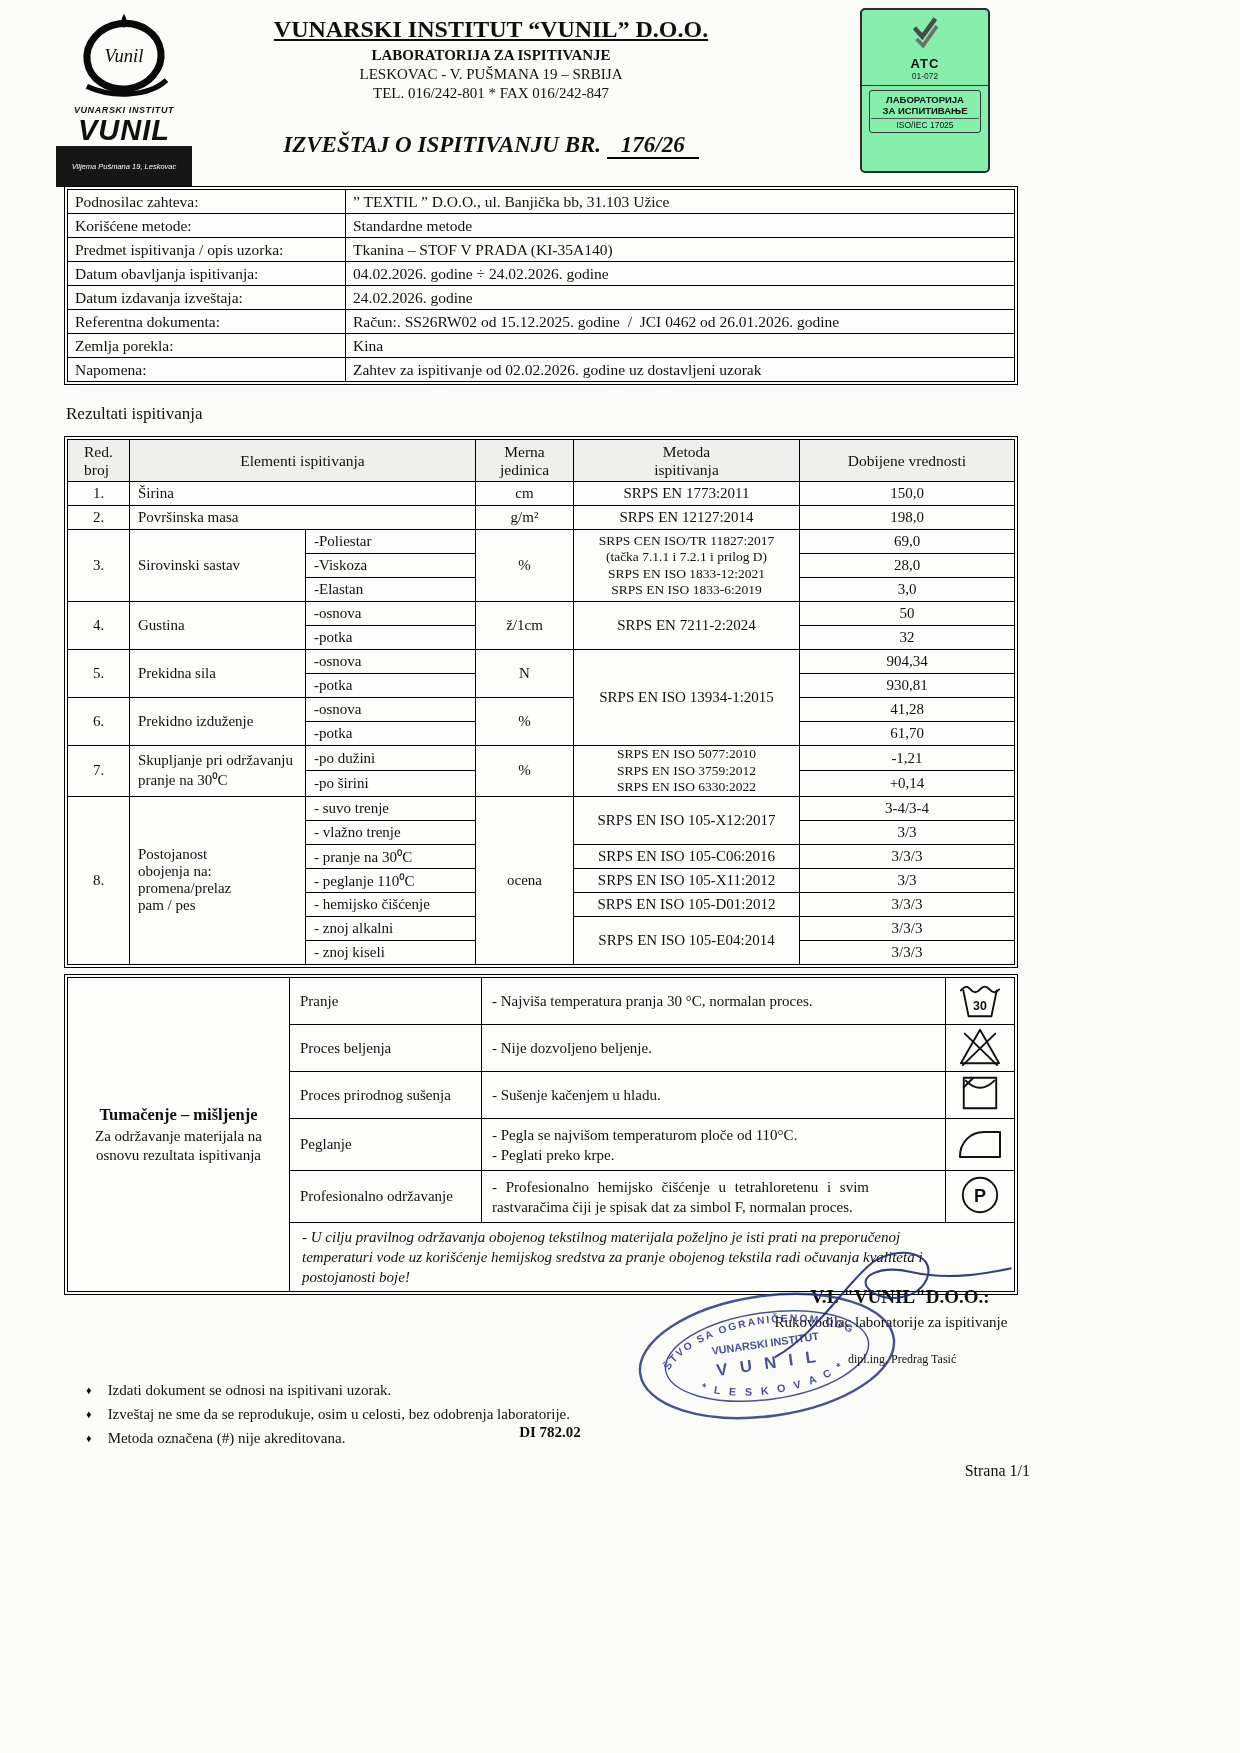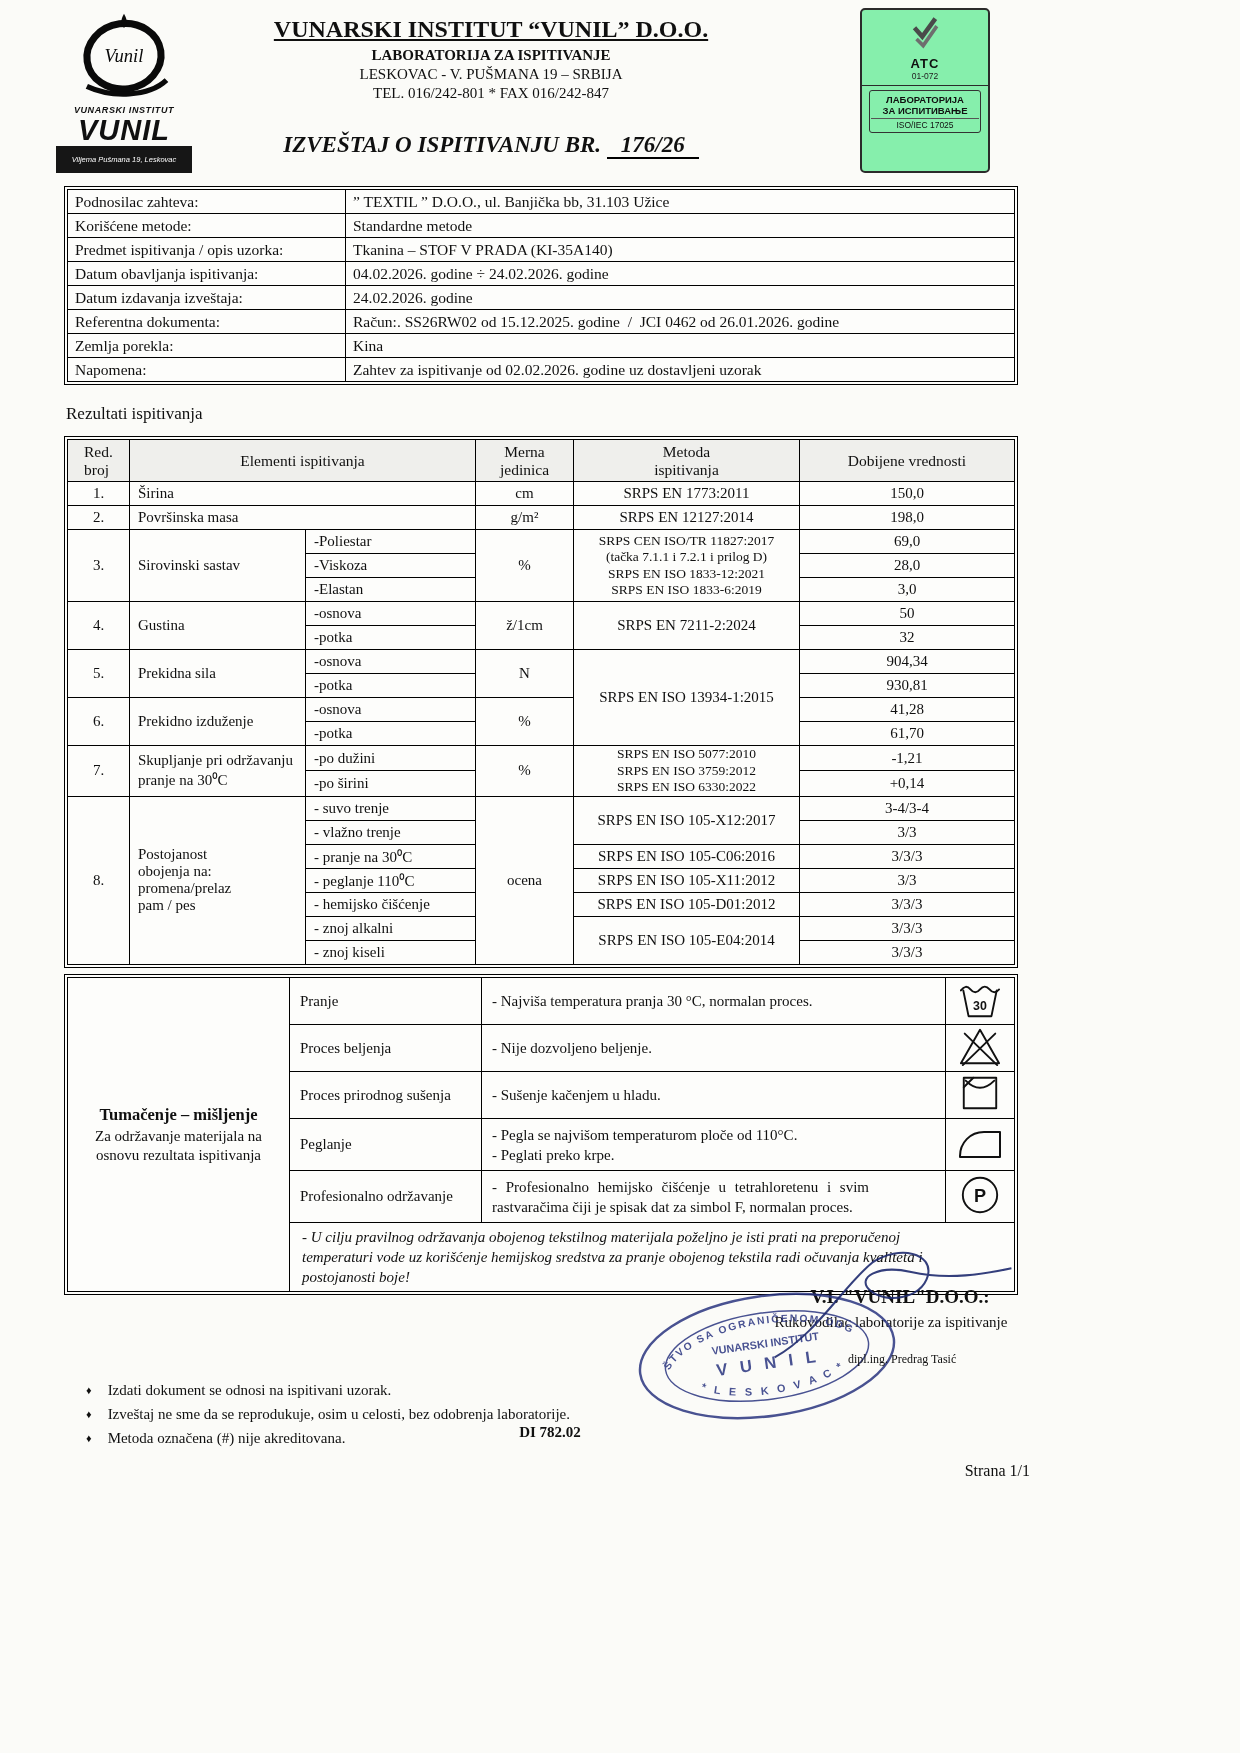--- a/index.html
+++ b/index.html
@@ -8,21 +8,21 @@
     background:#fbfbf8;color:#101010;
     font-family:"Liberation Serif",serif;
   }
   .abs{position:absolute;}
 
   
   .logo-block{left:56px;top:12px;width:136px;text-align:center;}
   .logo-emblem{display:block;margin:0 auto;}
   .logo-inst{font:italic bold 9px "Liberation Sans",sans-serif;letter-spacing:.6px;margin-top:1px;}
   .logo-brand{font:italic 900 29px "Liberation Sans",sans-serif;letter-spacing:1px;line-height:30px;}
-  .logo-addr{background:#161616;color:#fff;font:italic 7.5px "Liberation Sans",sans-serif;padding:9px 2px;margin-top:1px;}
+  .logo-addr{background:#161616;color:#fff;font:italic 7.5px "Liberation Sans",sans-serif;padding:16px 2px;margin-top:1px;}
 
   .head-center{left:248px;top:16px;width:486px;text-align:center;}
   .hc-company{font-weight:bold;font-size:24px;text-decoration:underline;}
   .hc-lab{font-weight:bold;font-size:15px;margin-top:4px;}
   .hc-addr,.hc-tel{font-size:15px;margin-top:2px;}
 
   .report-title{left:248px;top:132px;width:486px;text-align:center;
     font-style:italic;font-weight:bold;font-size:23px;}
   .rt-num{border-bottom:2px solid #000;padding:0 14px;}
 

